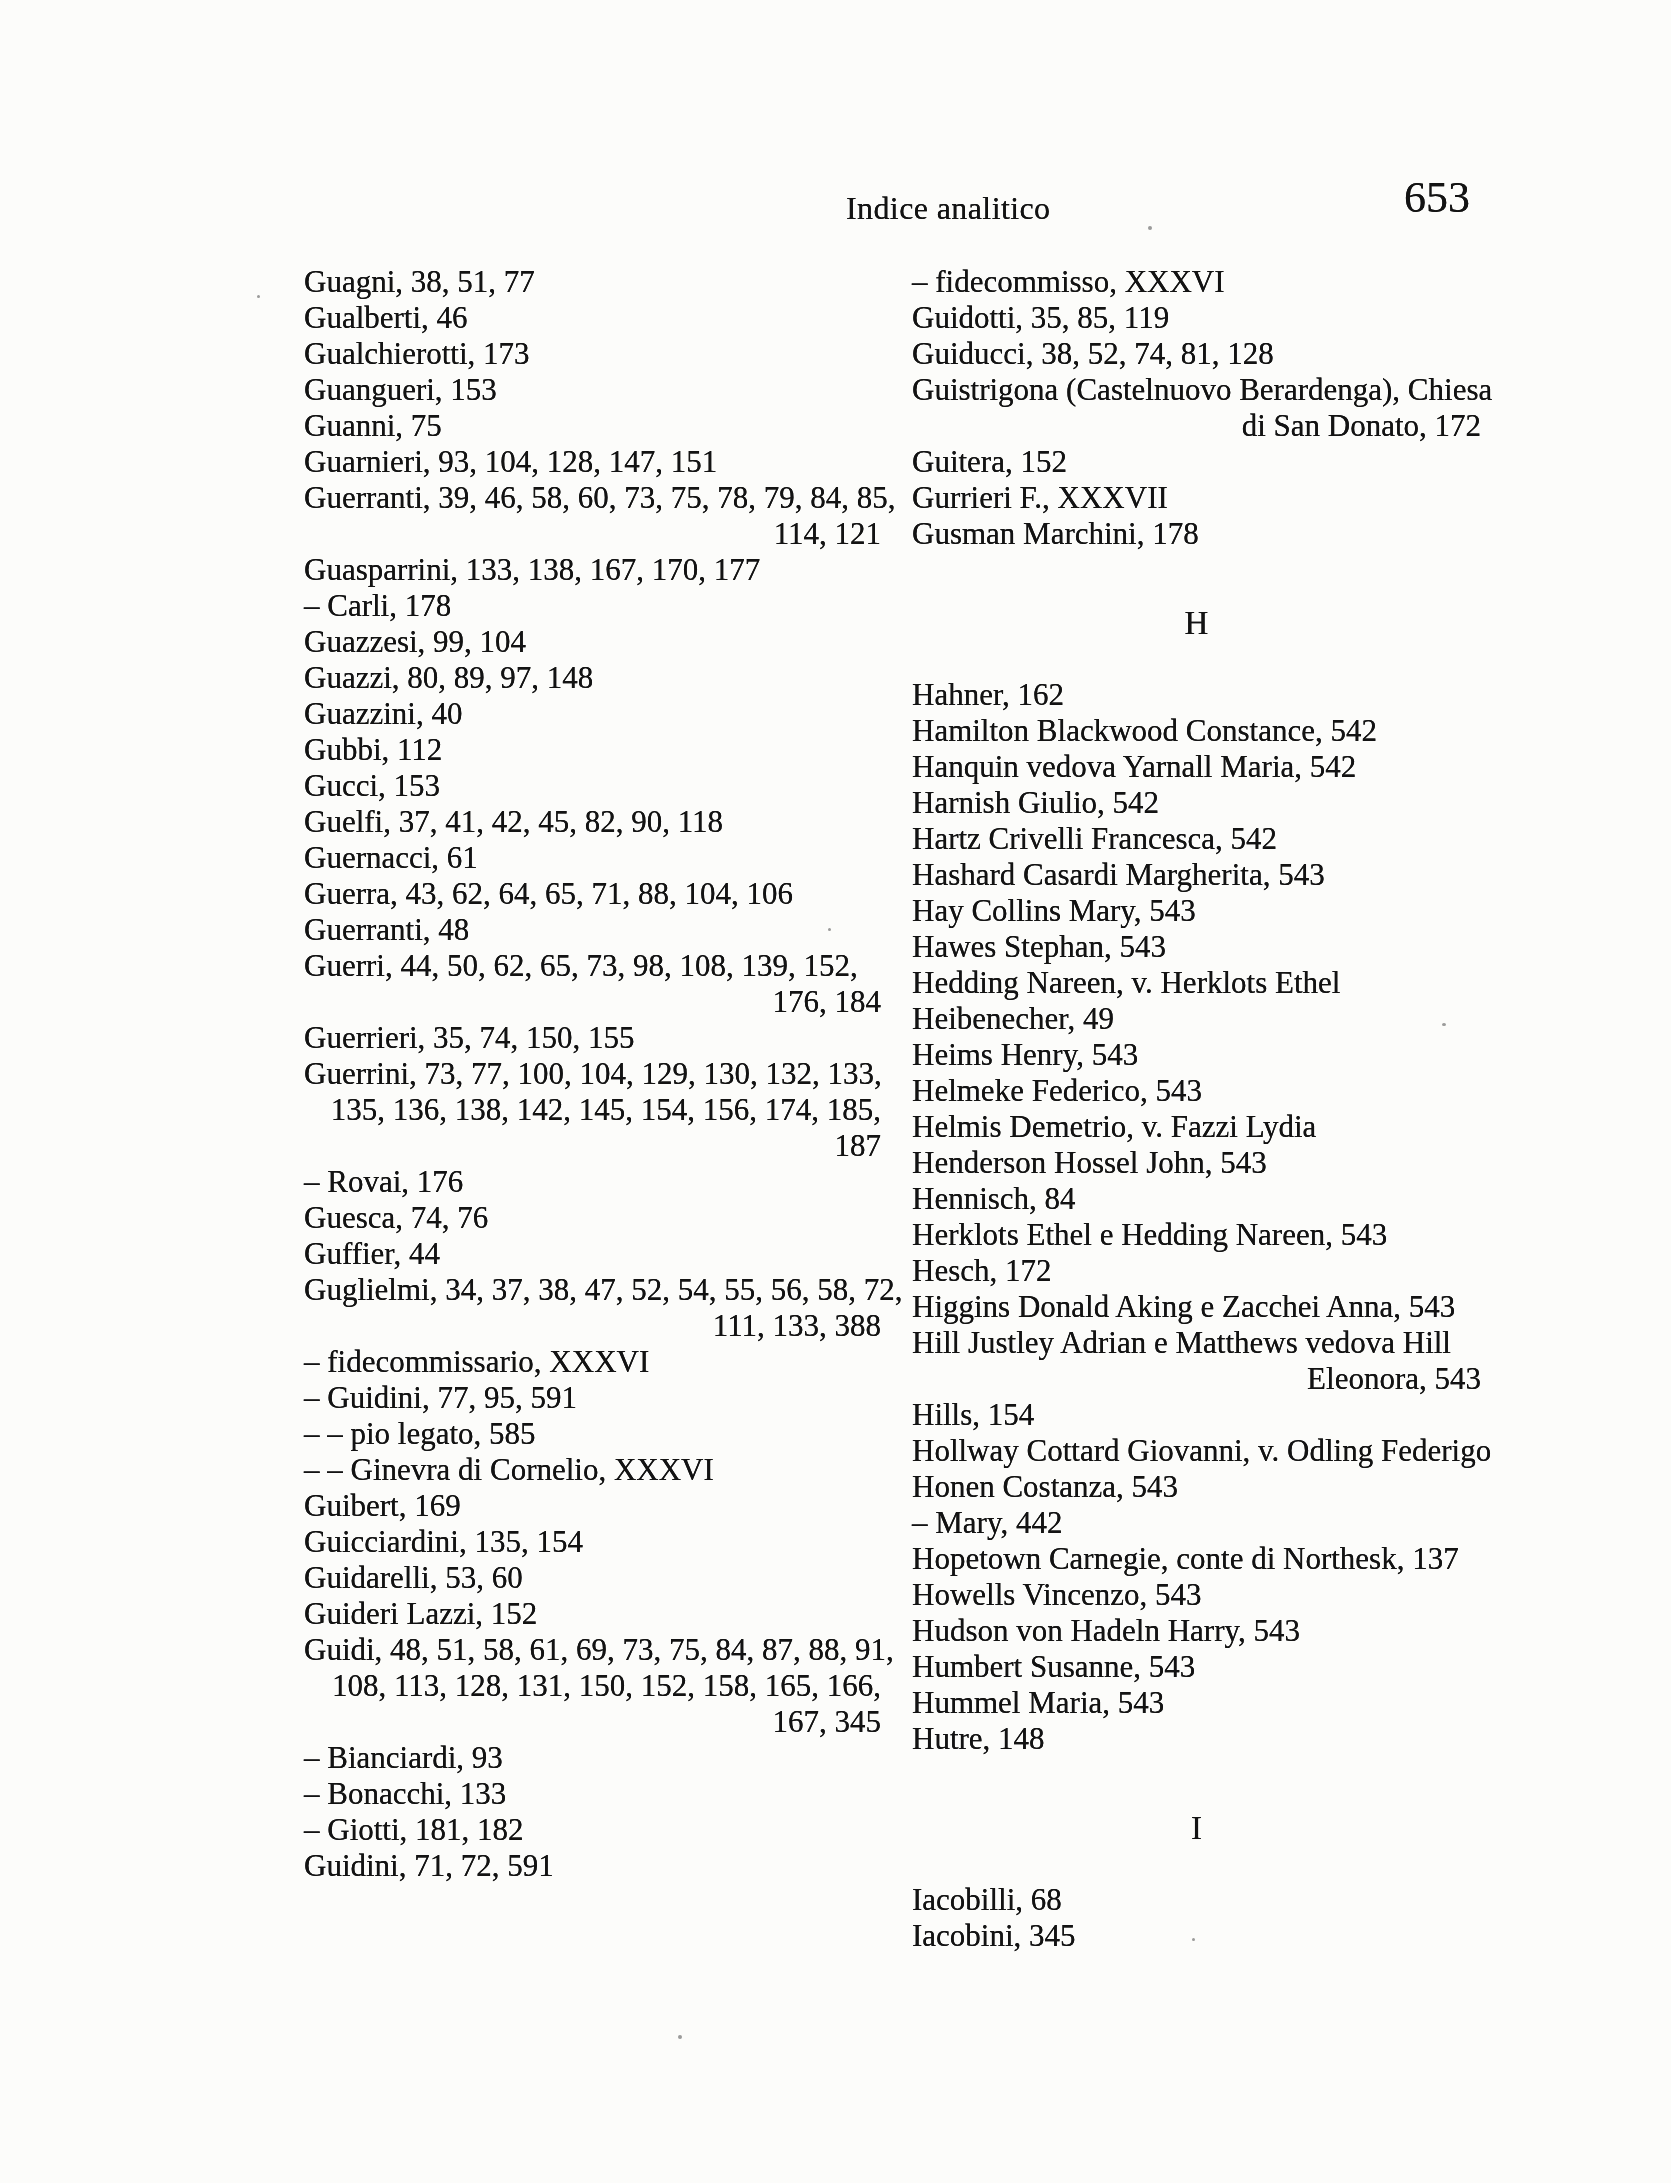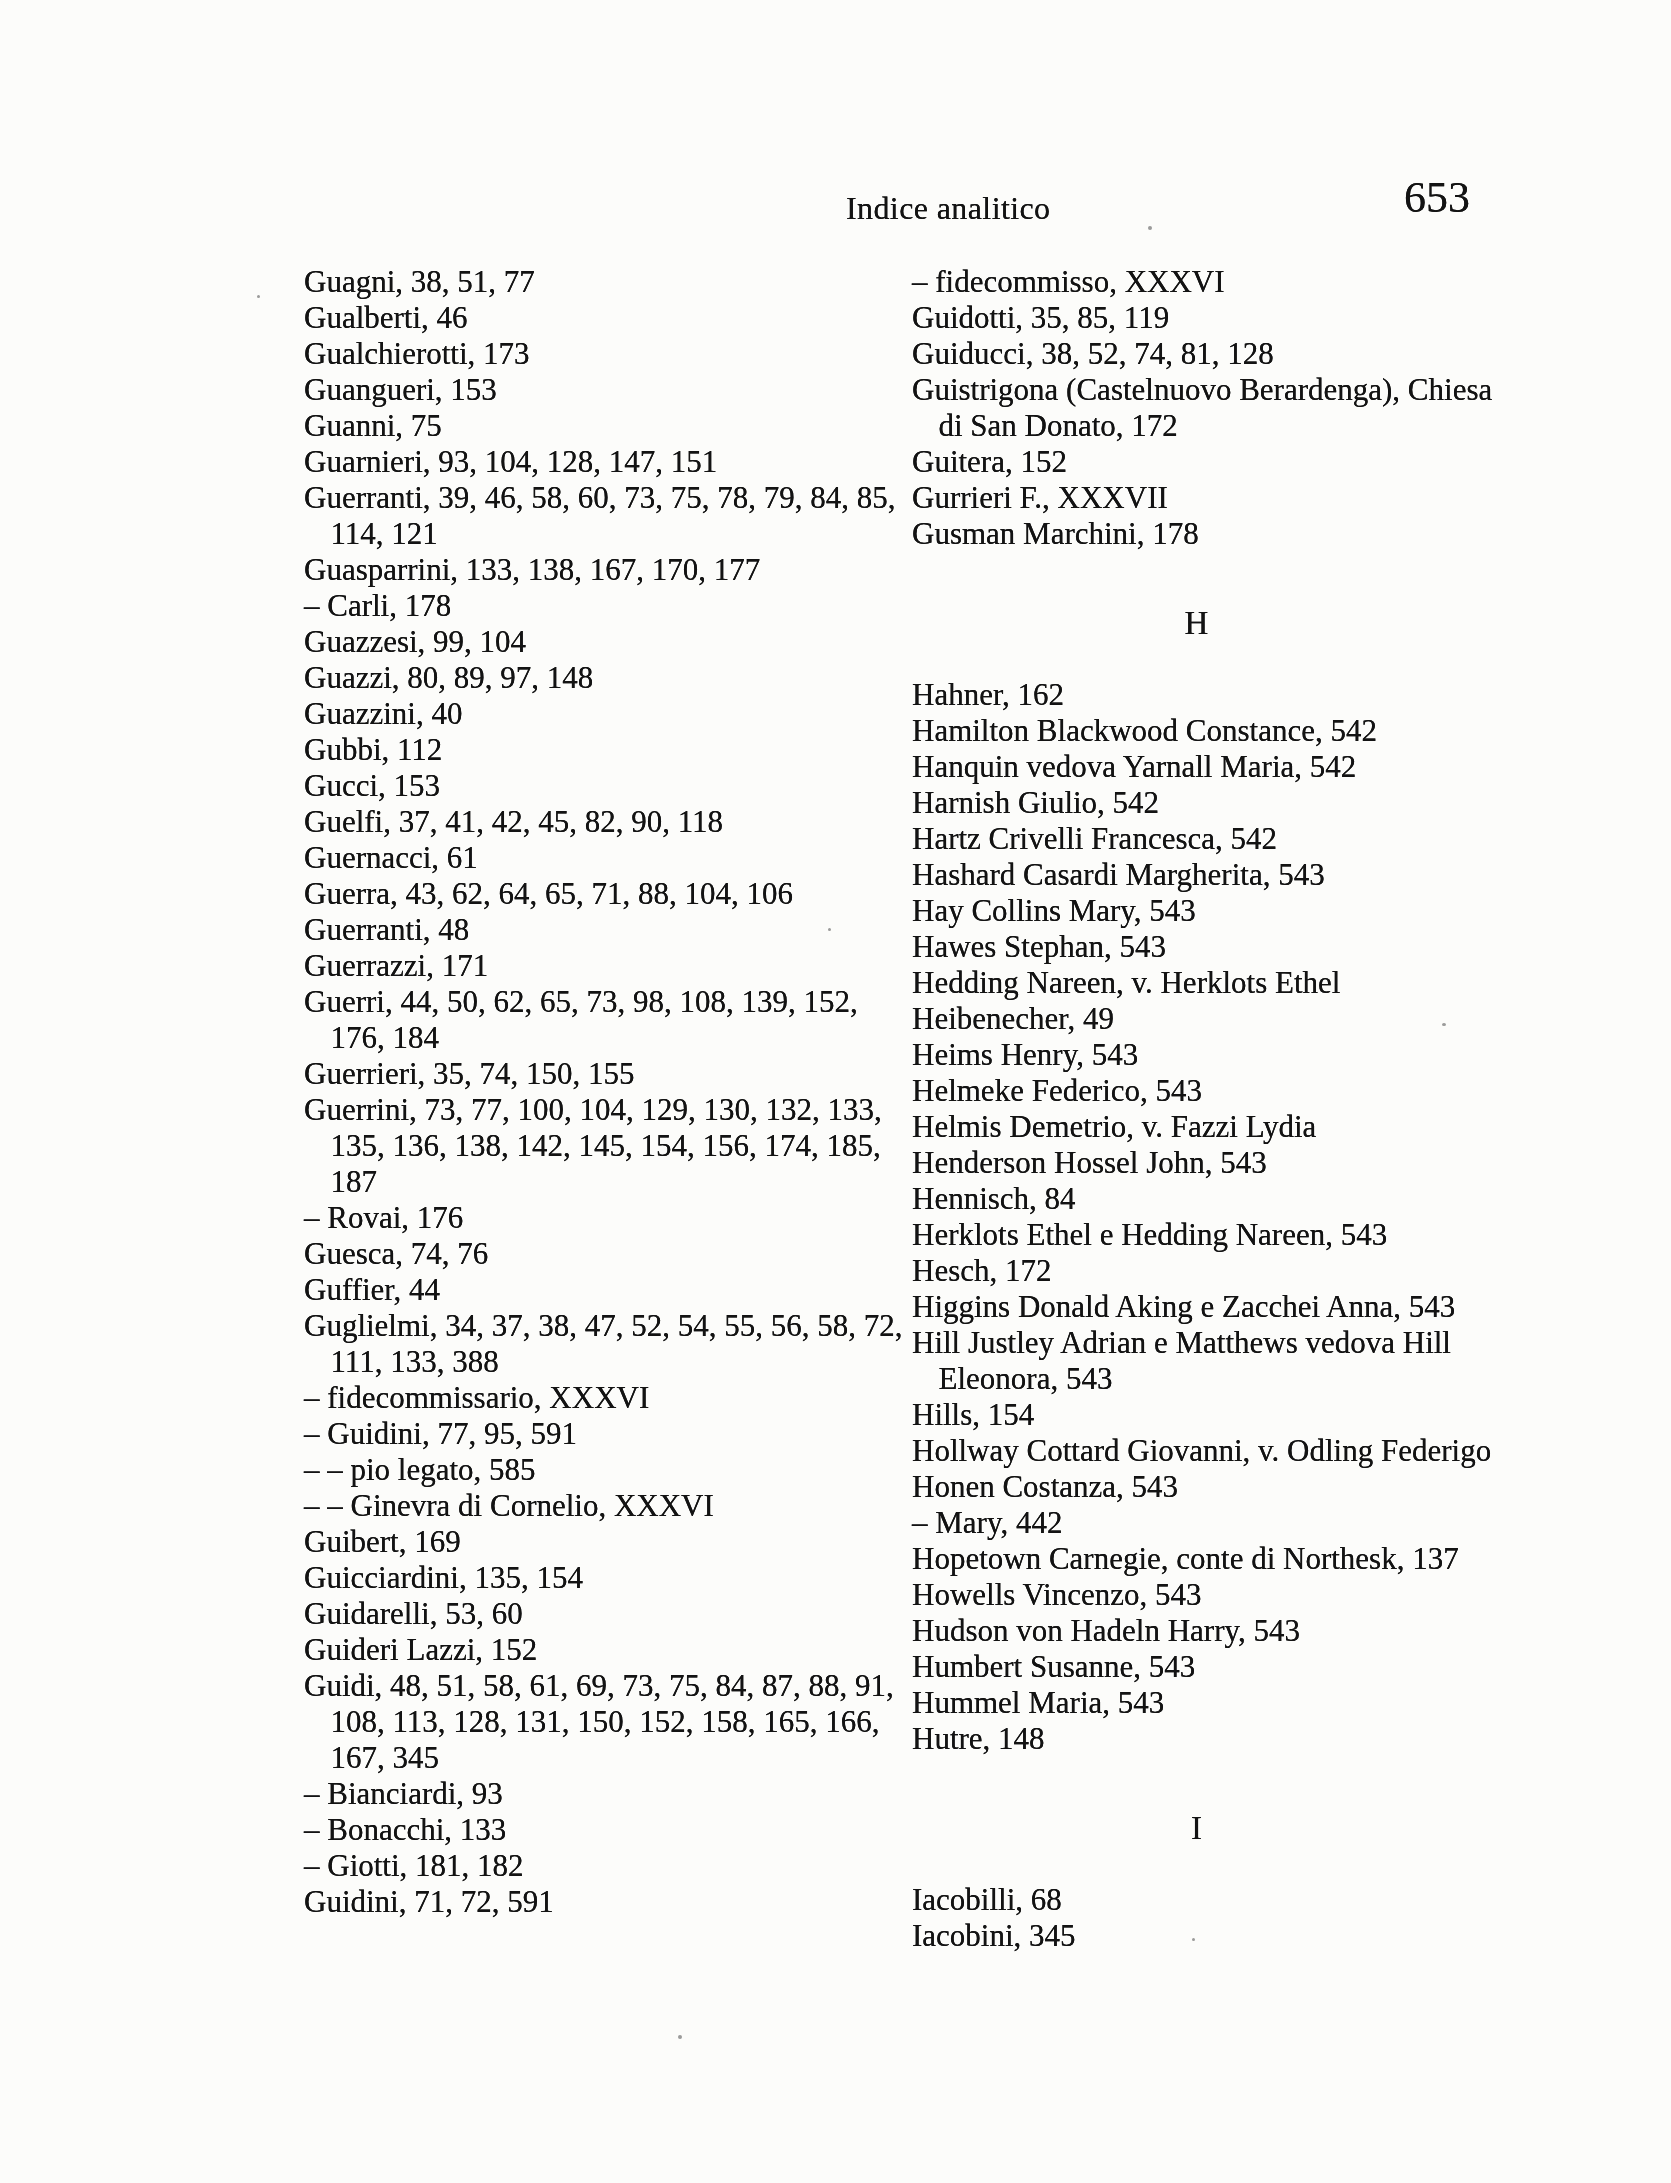--- a/index.html
+++ b/index.html
@@ -43,21 +43,21 @@
     font-size: 31px;
     line-height: 36px;
   }
   .col-left  { left: 304px;  width: 577px; }
   .col-right { left: 912px; width: 569px; }
 
   .entry-line {
     white-space: nowrap;
     text-shadow: 0 0 0.5px currentColor;
   }
-  .entry-line.indent-1 { padding-left: 26.5px; }
+  .entry-line.indent-1 { padding-left: 26.5px; text-align: right; }
 
   .section-heading {
     text-align: center;
     font-size: 33px;
     margin: 53px 0 36px 0;
     text-shadow: 0 0 0.6px currentColor;
   }
   
   .speck {
     position: absolute;
@@ -94,21 +94,20 @@
       <div class="entry-line indent-0">– Carli, 178</div>
       <div class="entry-line indent-0">Guazzesi, 99, 104</div>
       <div class="entry-line indent-0">Guazzi, 80, 89, 97, 148</div>
       <div class="entry-line indent-0">Guazzini, 40</div>
       <div class="entry-line indent-0">Gubbi, 112</div>
       <div class="entry-line indent-0">Gucci, 153</div>
       <div class="entry-line indent-0">Guelfi, 37, 41, 42, 45, 82, 90, 118</div>
       <div class="entry-line indent-0">Guernacci, 61</div>
       <div class="entry-line indent-0">Guerra, 43, 62, 64, 65, 71, 88, 104, 106</div>
       <div class="entry-line indent-0">Guerranti, 48</div>
-      <div class="entry-line indent-0">Guerrazzi, 171</div>
       <div class="entry-line indent-0">Guerri, 44, 50, 62, 65, 73, 98, 108, 139, 152,</div>
       <div class="entry-line indent-1">176, 184</div>
       <div class="entry-line indent-0">Guerrieri, 35, 74, 150, 155</div>
       <div class="entry-line indent-0">Guerrini, 73, 77, 100, 104, 129, 130, 132, 133,</div>
       <div class="entry-line indent-1">135, 136, 138, 142, 145, 154, 156, 174, 185,</div>
       <div class="entry-line indent-1">187</div>
       <div class="entry-line indent-0">– Rovai, 176</div>
       <div class="entry-line indent-0">Guesca, 74, 76</div>
       <div class="entry-line indent-0">Guffier, 44</div>
       <div class="entry-line indent-0">Guglielmi, 34, 37, 38, 47, 52, 54, 55, 56, 58, 72,</div>

